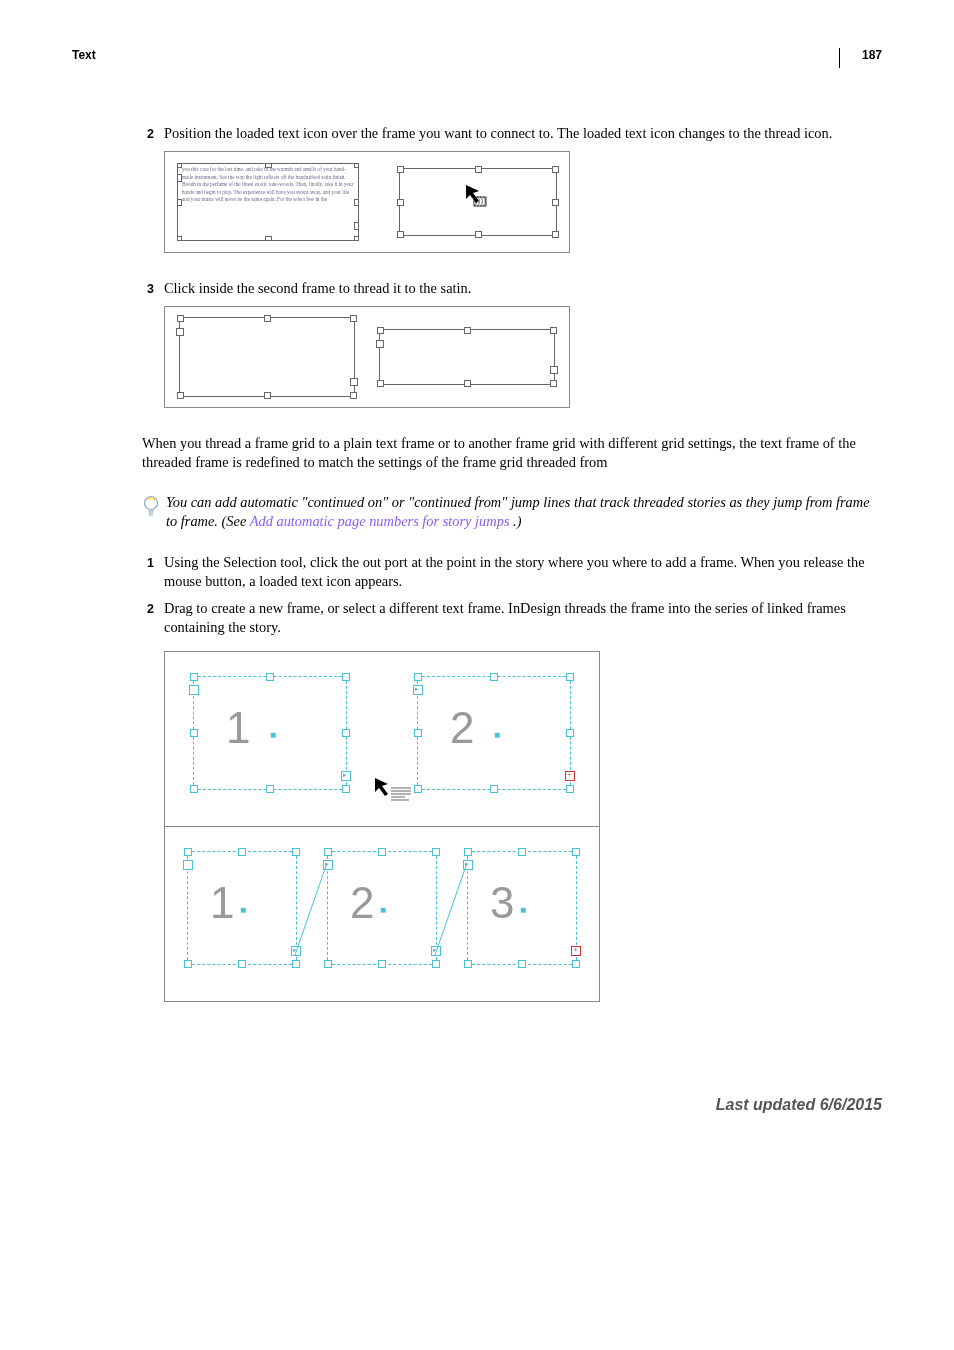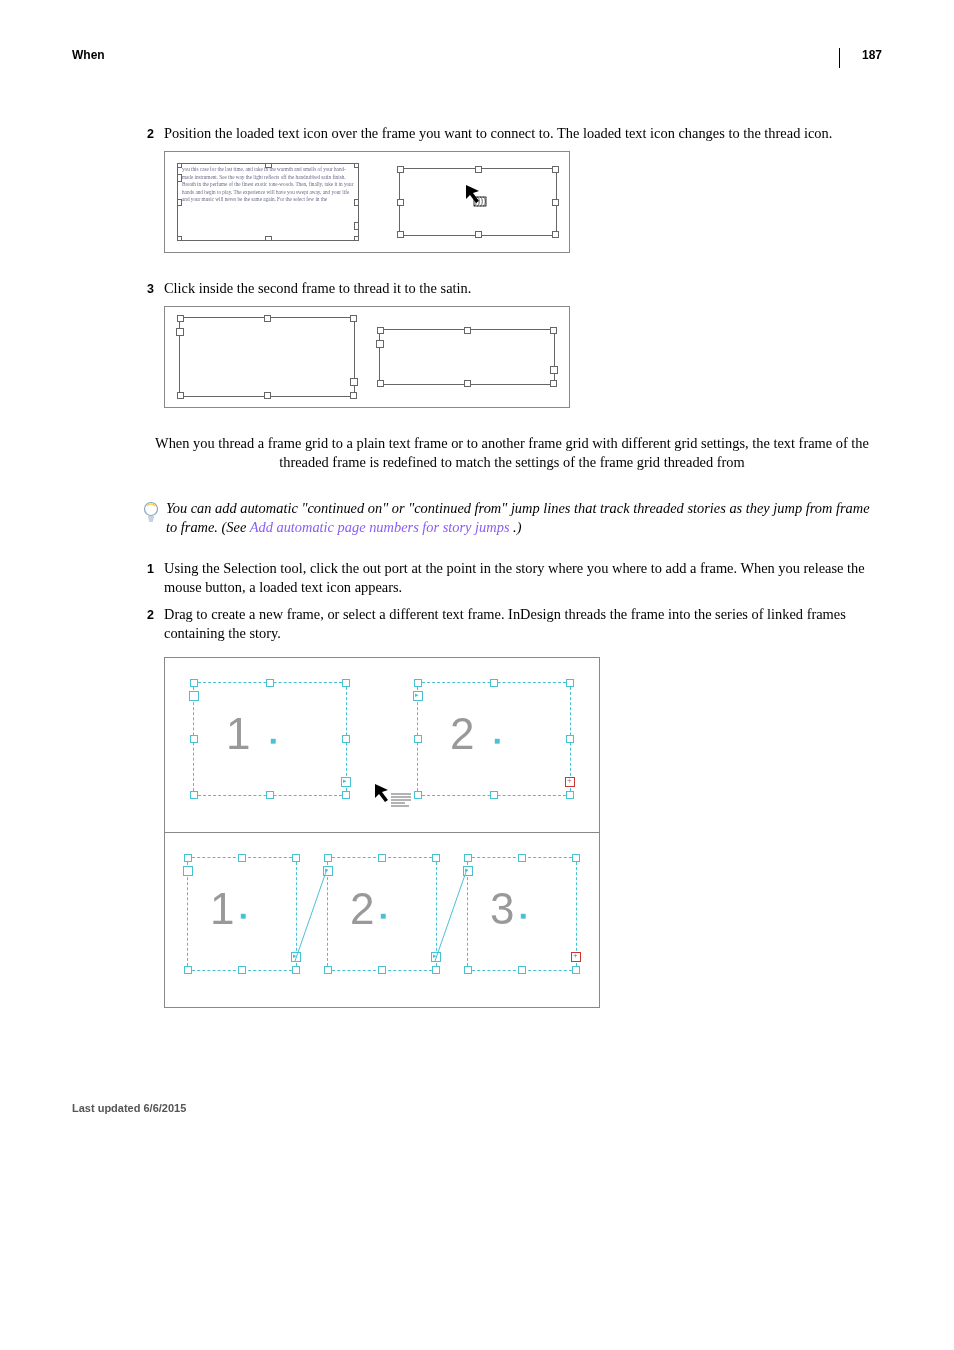--- a/index.html
+++ b/index.html
@@ -116,22 +116,21 @@
     box-sizing: border-box;
     color: #667;
     position: relative;
     background: #fff;
   }
   .jp-left { width: 176px; height: 80px; }
   .jp-right { width: 176px; height: 56px; }
   .para {
     font-size: 14.4px;
     line-height: 1.34;
-    margin: 8px 0 26px 0;
-    text-align: center;
+    margin: 8px 0 20px 0;
   }
   .tip-row {
     display: flex;
     gap: 6px;
     margin-bottom: 22px;
   }
   .tip-icon {
     flex-shrink: 0;
     width: 18px;
     margin-top: 2px;
@@ -190,34 +189,35 @@
     font-size: 7px;
     color: #47c2d4;
     position: absolute;
     top: -1px; left: 1px;
   }
   .cursor-paste {
     position: absolute;
     font-size: 12px;
   }
   .footer {
-    text-align: left;
+    text-align: right;
     font-family: "Myriad Pro", Arial, sans-serif;
     font-weight: bold;
-    font-size: 11px;
+    font-size: 16px;
     color: #555;
     margin-top: 94px;
+    font-style: italic;
   }
 </style>
 </head>
 <body>
 
 <div class="page">
   <div class="header-row">
-    <div class="text-label">When</div>
+    <div class="text-label">Text</div>
     <div class="page-num-wrap">187</div>
   </div>
 
   <div class="content">
 
     <div class="step">
       <div class="step-num">2</div>
       <div class="step-body">Position the loaded text icon over the frame you want to connect to. The loaded text icon changes to the thread icon.</div>
     </div>
 

